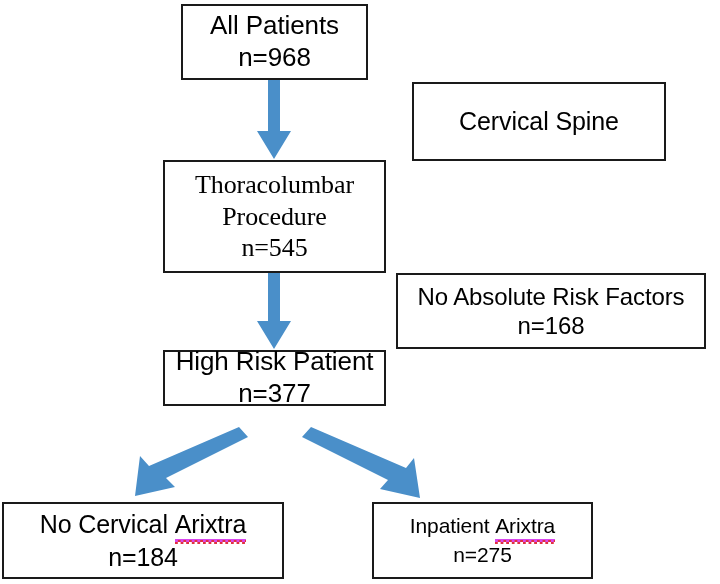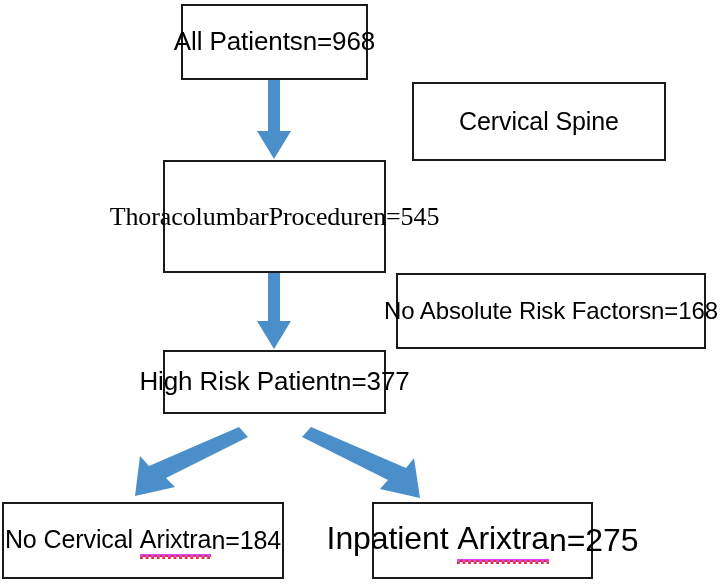--- a/index.html
+++ b/index.html
@@ -14,21 +14,21 @@
     background: #ffffff;
     overflow: hidden;
     font-family: "Liberation Sans", sans-serif;
   }
   .node {
     position: absolute;
     box-sizing: border-box;
     background: #ffffff;
     border: 2px solid #1a1a1a;
     display: flex;
-    flex-direction: row;
+    flex-direction: column;
     align-items: center;
     justify-content: center;
     text-align: center;
     color: #000000;
     font-size: 26px;
     line-height: 1.22;
     letter-spacing: -0.1px;
   }
   .node .line {
     display: block;
@@ -51,28 +51,28 @@
       radial-gradient(circle at 1.4px 3.2px, #e03040 1.3px, transparent 1.5px),
       radial-gradient(circle at 4.2px 0.8px, #e03040 1.3px, transparent 1.5px);
     background-size: 5.6px 4px;
     background-repeat: repeat-x;
   }
   
   #node-all-patients      { left: 181px; top: 4px;   width: 187px; height: 76px;  }
   #node-cervical          { left: 412px; top: 82px;  width: 254px; height: 79px;  }
   #node-thoracolumbar     { left: 163px; top: 160px; width: 223px; height: 113px; font-family: Liberation Serif, serif; }
   #node-no-abs-risk       { left: 396px; top: 273px; width: 310px; height: 76px;  }
-  #node-high-risk         { left: 163px; top: 350px; width: 223px; height: 64px;  }
+  #node-high-risk         { left: 163px; top: 350px; width: 223px; height: 56px;  }
   #node-no-inpatient      { left: 2px;   top: 502px; width: 282px; height: 77px;  }
   #node-inpatient         { left: 372px; top: 502px; width: 221px; height: 77px;  }
 
   #node-no-abs-risk  { font-size: 24px; }
   #node-cervical     { font-size: 25px; }
   #node-no-inpatient { font-size: 25px; }
-  #node-inpatient    { font-size: 32px; }
+  #node-inpatient    { font-size: 21px; }
 
   .arrow-layer {
     position: absolute;
     left: 0; top: 0;
     width: 720px;
     height: 584px;
     pointer-events: none;
   }
 </style>
 </head>

